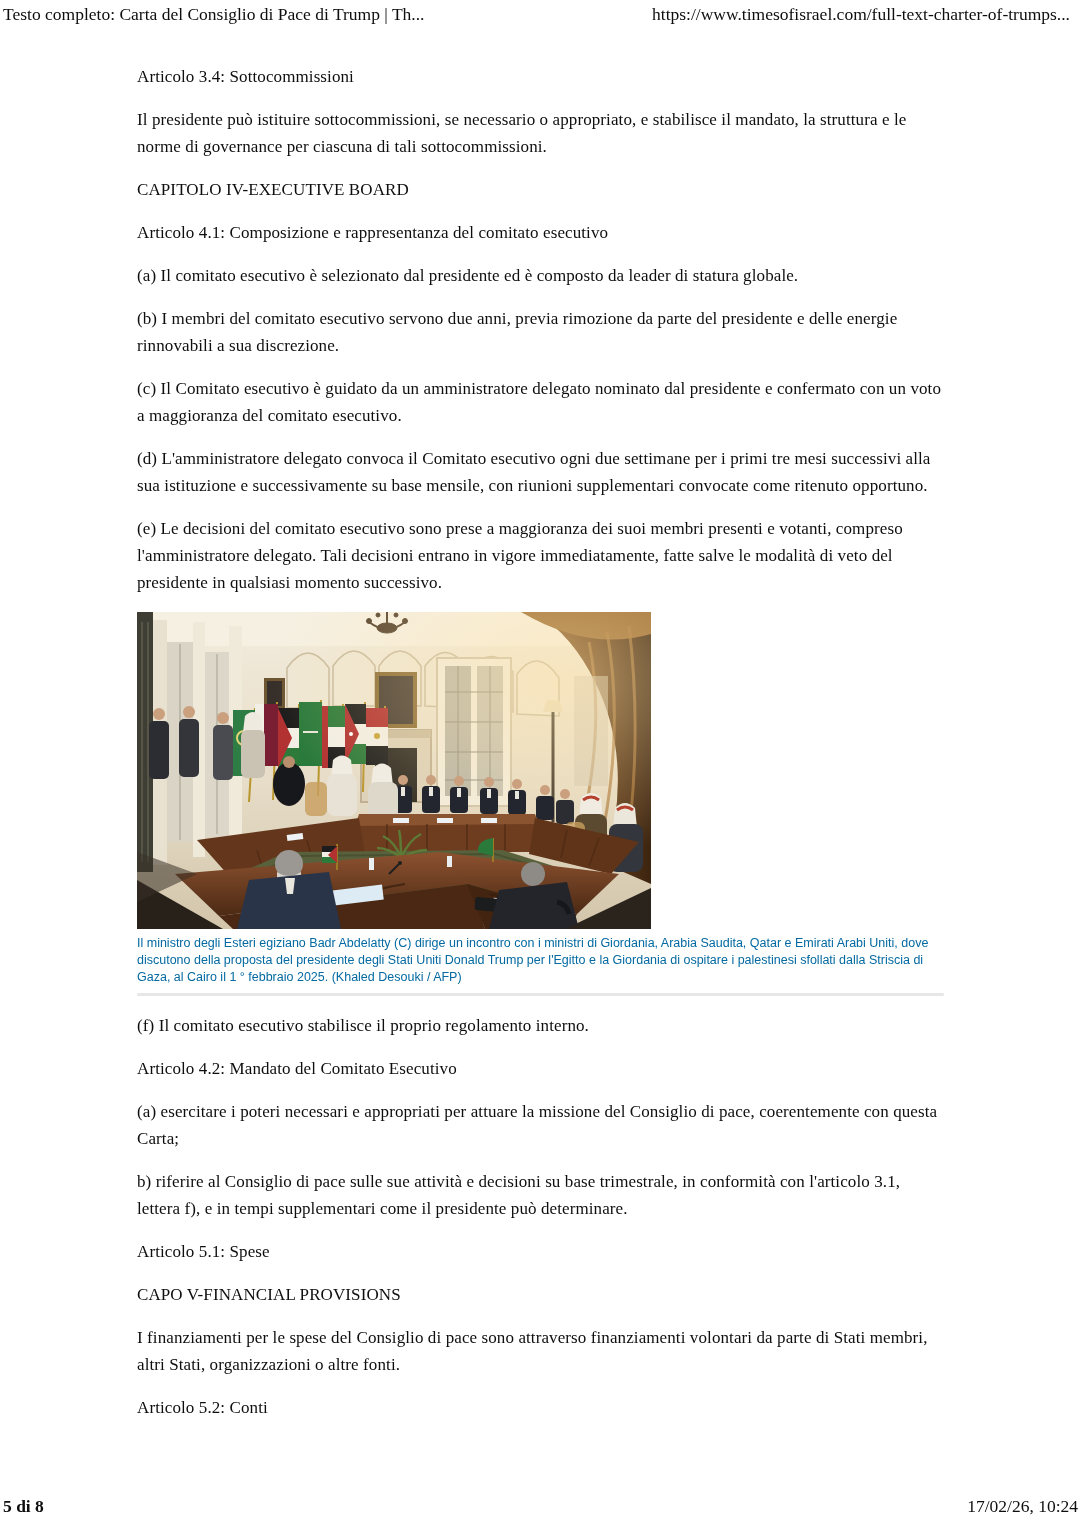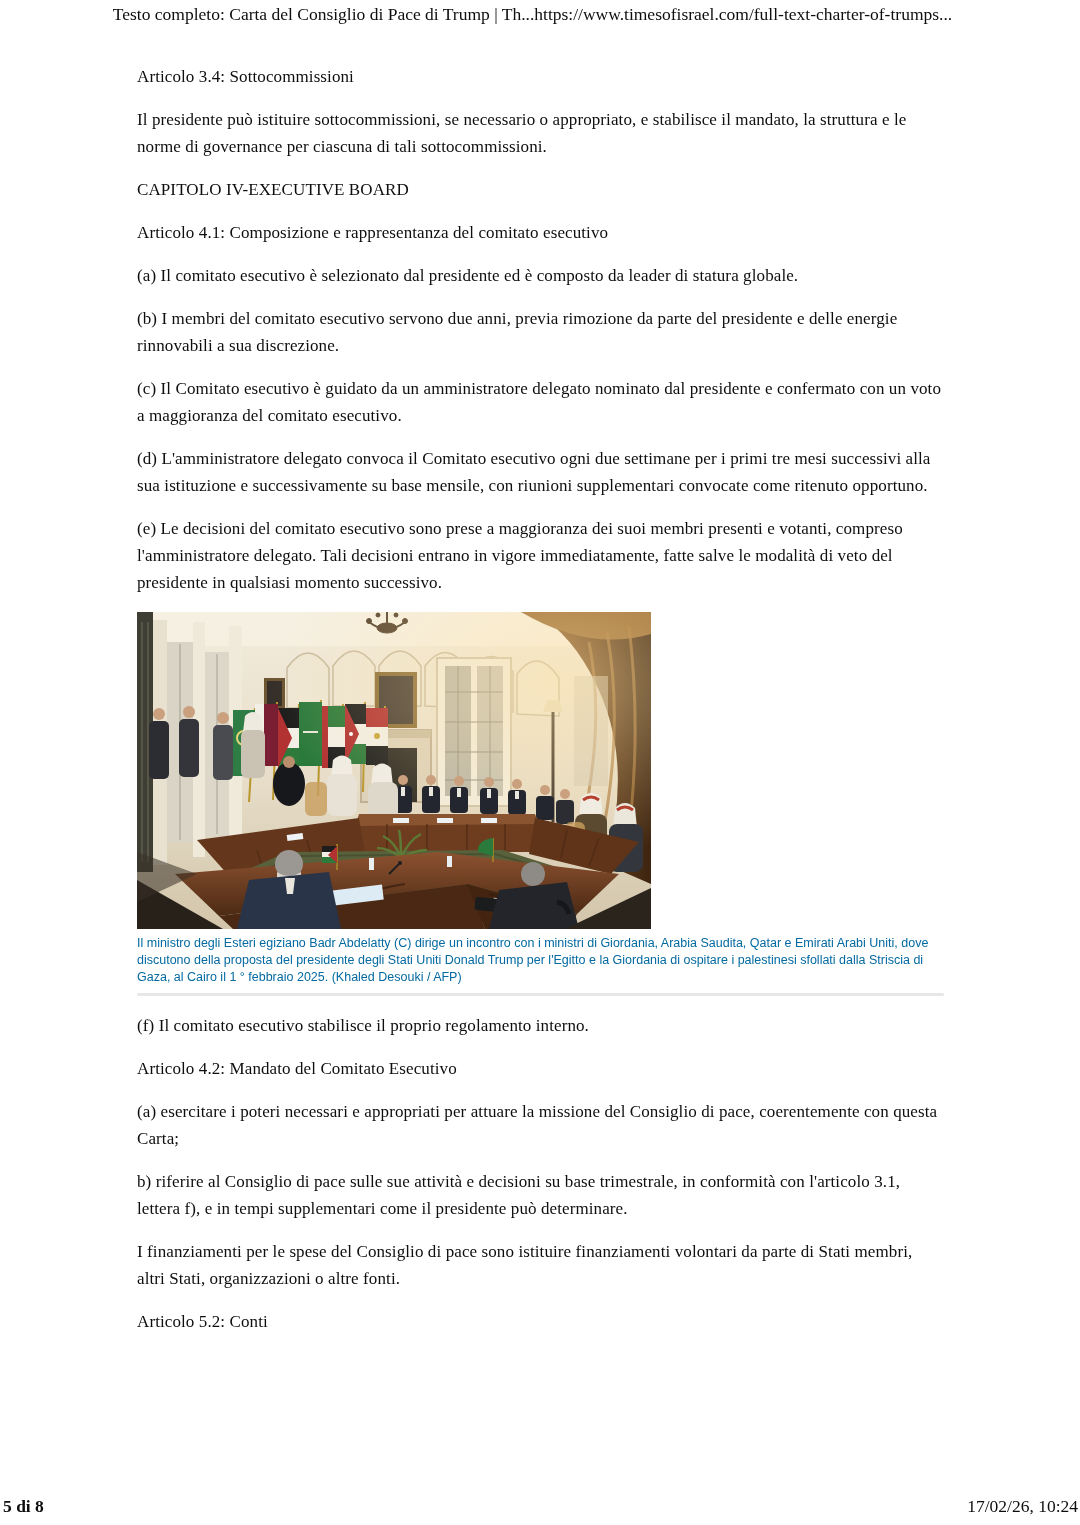--- a/index.html
+++ b/index.html
@@ -9,28 +9,28 @@
     height: 1525px;
     background: #ffffff;
     overflow: hidden;
     font-family: "Liberation Serif", "DejaVu Serif", serif;
     color: #0e0e0e;
   }
   .print-header {
     position: absolute;
     top: 2px; left: 2px; right: 0;
     display: flex;
-    justify-content: center;
+    justify-content: space-between;
     font-size: 17.5px;
     line-height: 24px;
     color: #0e0e0e;
     white-space: nowrap;
   }
   .print-header .title { padding-left: 1px; }
-  .print-header .url { padding-right: 18px; }
+  .print-header .url { padding-right: 10px; }
   .content {
     position: absolute;
     left: 137px;
     top: 63px;
     width: 807px;
   }
   .content p {
     margin: 0 0 16px 0;
     font-size: 17px;
     line-height: 27px;
@@ -405,21 +405,23 @@
         </svg>
       </div>
       <figcaption class="photo-caption">Il ministro degli Esteri egiziano Badr Abdelatty (C) dirige un incontro con i ministri di Giordania, Arabia Saudita, Qatar e Emirati Arabi Uniti, dove discutono della proposta del presidente degli Stati Uniti Donald Trump per l'Egitto e la Giordania di ospitare i palestinesi sfollati dalla Striscia di Gaza, al Cairo il 1 ° febbraio 2025. (Khaled Desouki / AFP)</figcaption>
       <div class="caption-divider"></div>
     </figure>
 
     <p>(f) Il comitato esecutivo stabilisce il proprio regolamento interno.</p>
     <p>Articolo 4.2: Mandato del Comitato Esecutivo</p>
     <p>(a) esercitare i poteri necessari e appropriati per attuare la missione del Consiglio di pace, coerentemente con questa Carta;</p>
     <p>b) riferire al Consiglio di pace sulle sue attività e decisioni su base trimestrale, in conformità con l'articolo 3.1, lettera f), e in tempi supplementari come il presidente può determinare.</p>
-    <p>I finanziamenti per le spese del Consiglio di pace sono istituire finanziamenti volontari da parte di Stati membri, altri Stati, organizzazioni o altre fonti.</p>
+    <p>Articolo 5.1: Spese</p>
+    <p>CAPO V-FINANCIAL PROVISIONS</p>
+    <p>I finanziamenti per le spese del Consiglio di pace sono attraverso finanziamenti volontari da parte di Stati membri, altri Stati, organizzazioni o altre fonti.</p>
     <p>Articolo 5.2: Conti</p>
   </div>
 
   <div class="print-footer">
     <span class="page-num">5 di 8</span>
     <span class="datetime">17/02/26, 10:24</span>
   </div>
 
 </div>
 

